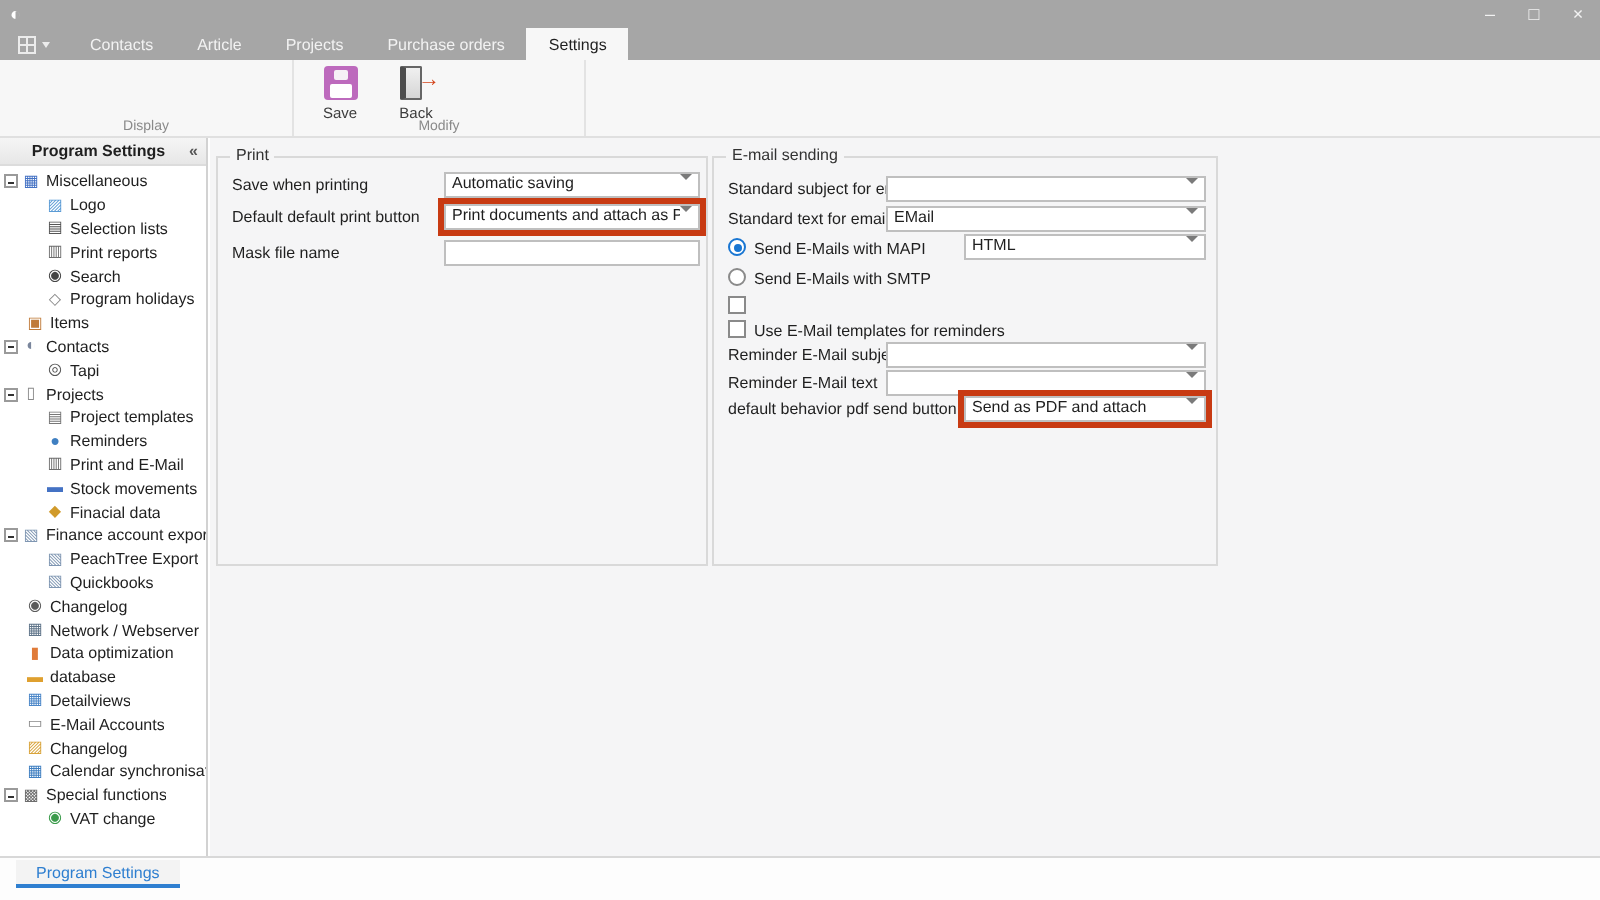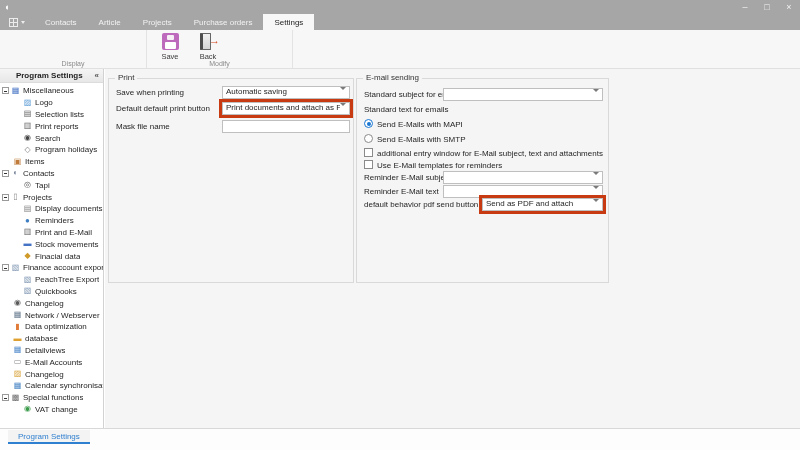--- a/index.html
+++ b/index.html
@@ -213,21 +213,21 @@
         <span class="ticon" style="color: rgb(85, 85, 85);">◎</span>
         <span class="tlabel">Tapi</span>
       </div>
     <div class="trow lv0">
         <span class="exp"></span>
         <span class="ticon" style="color: rgb(138, 138, 138);">▯</span>
         <span class="tlabel">Projects</span>
       </div>
     <div class="trow lv1">
         <span class="ticon" style="color: rgb(119, 119, 119);">▤</span>
-        <span class="tlabel">Display documents</span>
+        <span class="tlabel">Project templates</span>
       </div>
     <div class="trow lv1">
         <span class="ticon" style="color: rgb(63, 127, 193);">●</span>
         <span class="tlabel">Reminders</span>
       </div>
     <div class="trow lv1">
         <span class="ticon" style="color: rgb(109, 109, 109);">▥</span>
         <span class="tlabel">Print and E-Mail</span>
       </div>
     <div class="trow lv1">
@@ -316,29 +316,36 @@
   <div class="gbox" id="emailbox">
     <span class="gtitle">E-mail sending</span>
 
     <span class="flabel" style="top:11px">Standard subject for emails</span>
     <div class="combo" style="top:9px;left:86px;width:160px">
       <span class="cval"></span>
         <span class="carrow"></span>
     </div>
 
     <span class="flabel" style="top:26px">Standard text for emails</span>
+    <div class="combo" style="top:24px;left:86px;width:160px">
+      <span class="cval">EMail</span>
+        <span class="carrow"></span>
+    </div>
 
     <span class="radio on" style="top:40px;left:7px"></span>
     <span class="flabel" style="top:41px;left:20px">Send E-Mails with MAPI</span>
+    <div class="combo" style="top:38px;left:125px;width:121px">
+      <span class="cval">HTML</span>
+        <span class="carrow"></span>
+    </div>
 
     <span class="radio" style="top:55px;left:7px"></span>
     <span class="flabel" style="top:56px;left:20px">Send E-Mails with SMTP</span>
 
     <span class="checkbox" style="top:69px;left:7px"></span>
-    <span class="flabel" style="top:70px;left:20px">additional entry window for E-Mail subject, text and attachments</span>
 
     <span class="checkbox" style="top:81px;left:7px"></span>
     <span class="flabel" style="top:82px;left:20px">Use E-Mail templates for reminders</span>
 
     <span class="flabel" style="top:94px">Reminder E-Mail subject</span>
     <div class="combo" style="top:92px;left:86px;width:160px">
       <span class="cval"></span>
         <span class="carrow"></span>
     </div>
 

